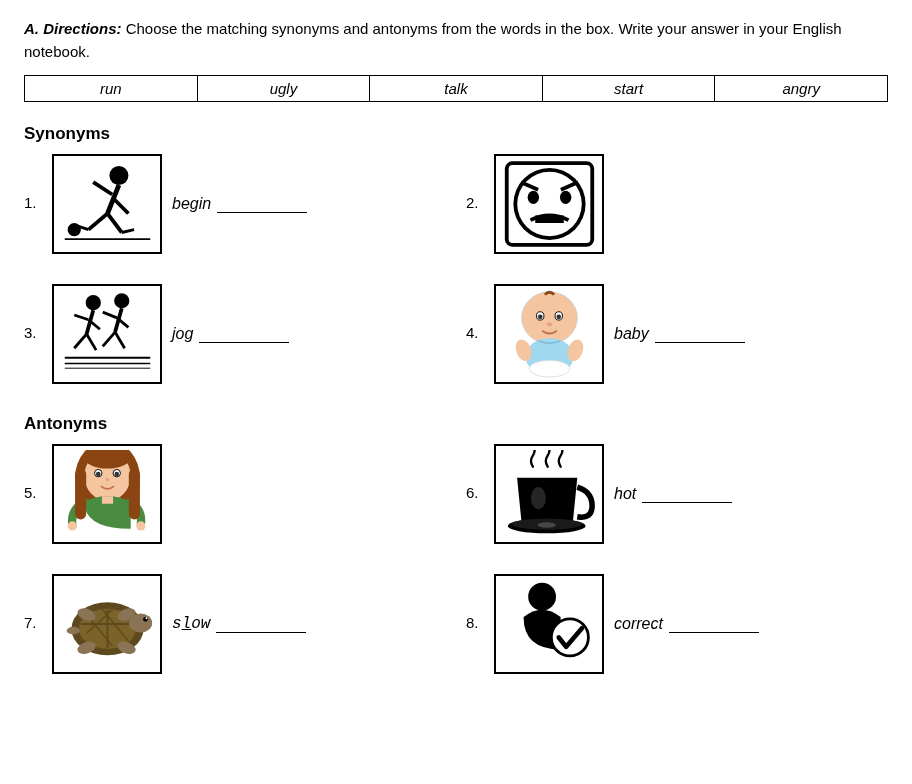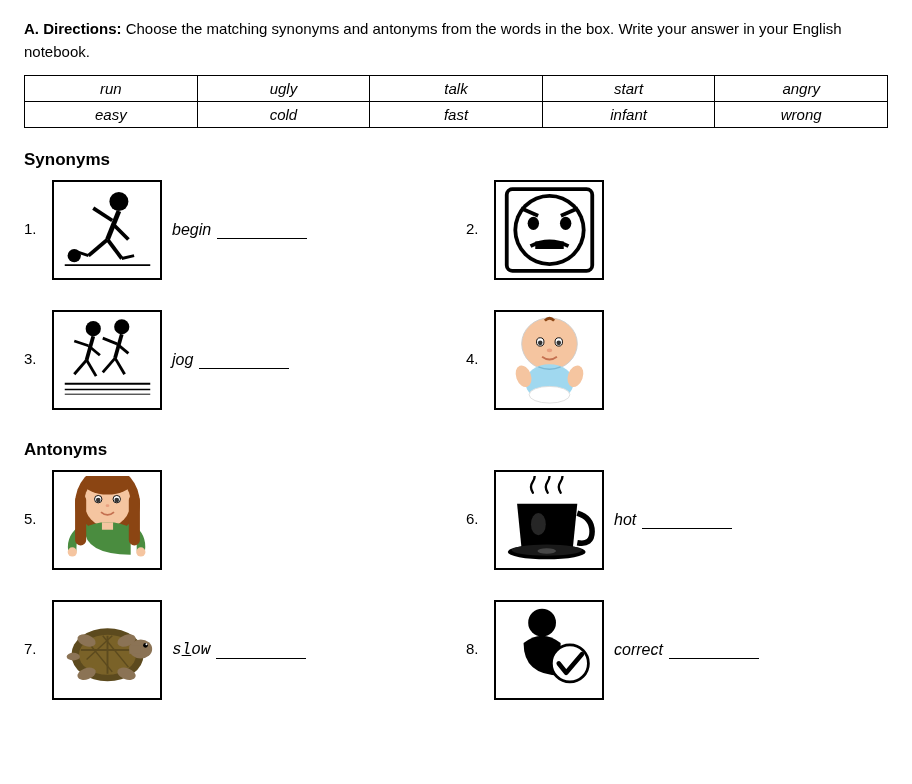--- a/index.html
+++ b/index.html
@@ -12,20 +12,21 @@
       padding: 18px 24px;
       font-size: 15px;
     }
 
     .directions {
       font-size: 15px;
       line-height: 1.5;
       margin-bottom: 12px;
     }
     .directions .label {
+      font-style: italic;
       font-weight: bold;
     }
 
     .word-box {
       border: 1.5px solid #000;
       border-collapse: collapse;
       width: 100%;
       margin-bottom: 22px;
     }
     .word-box td {
@@ -115,27 +116,20 @@
 
 <table class="word-box">
   <tbody>
       <tr id="row1">
         <td>run</td>
         <td>ugly</td>
         <td>talk</td>
         <td>start</td>
         <td>angry</td>
       </tr>
-  <tr id="row2">
-        <td>easy</td>
-        <td>cold</td>
-        <td>fast</td>
-        <td>infant</td>
-        <td>wrong</td>
-      </tr>
 </tbody>
   </table>
 
 <div class="section-title">Synonyms</div>
 
 <div class="exercise-grid">
 
   <div class="exercise-item">
     <span class="item-number">1.</span>
     <div class="item-image">
@@ -243,20 +237,24 @@
         <ellipse cx="50" cy="72" rx="26" ry="20" fill="#a0d8ef"></ellipse>
 
         <ellipse cx="22" cy="65" rx="8" ry="12" fill="#f5c5a0" transform="rotate(-20,22,65)"></ellipse>
         <ellipse cx="78" cy="65" rx="8" ry="12" fill="#f5c5a0" transform="rotate(20,78,65)"></ellipse>
 
         <ellipse cx="50" cy="85" rx="22" ry="9" fill="#fff" stroke="#ddd" stroke-width="1"></ellipse>
 
         <path d="M 38 55 Q 50 60 62 55" stroke="#7bb8d4" stroke-width="1.5" fill="none"></path>
       </svg>
     </div>
+    <div class="item-line">
+      <span class="item-label">baby</span>
+      <span class="answer-line"></span>
+    </div>
   </div>
 
 </div>
 
 <div class="section-title section-antonyms">Antonyms</div>
 
 <div class="exercise-grid">
 
   <div class="exercise-item">
     <span class="item-number">5.</span>

